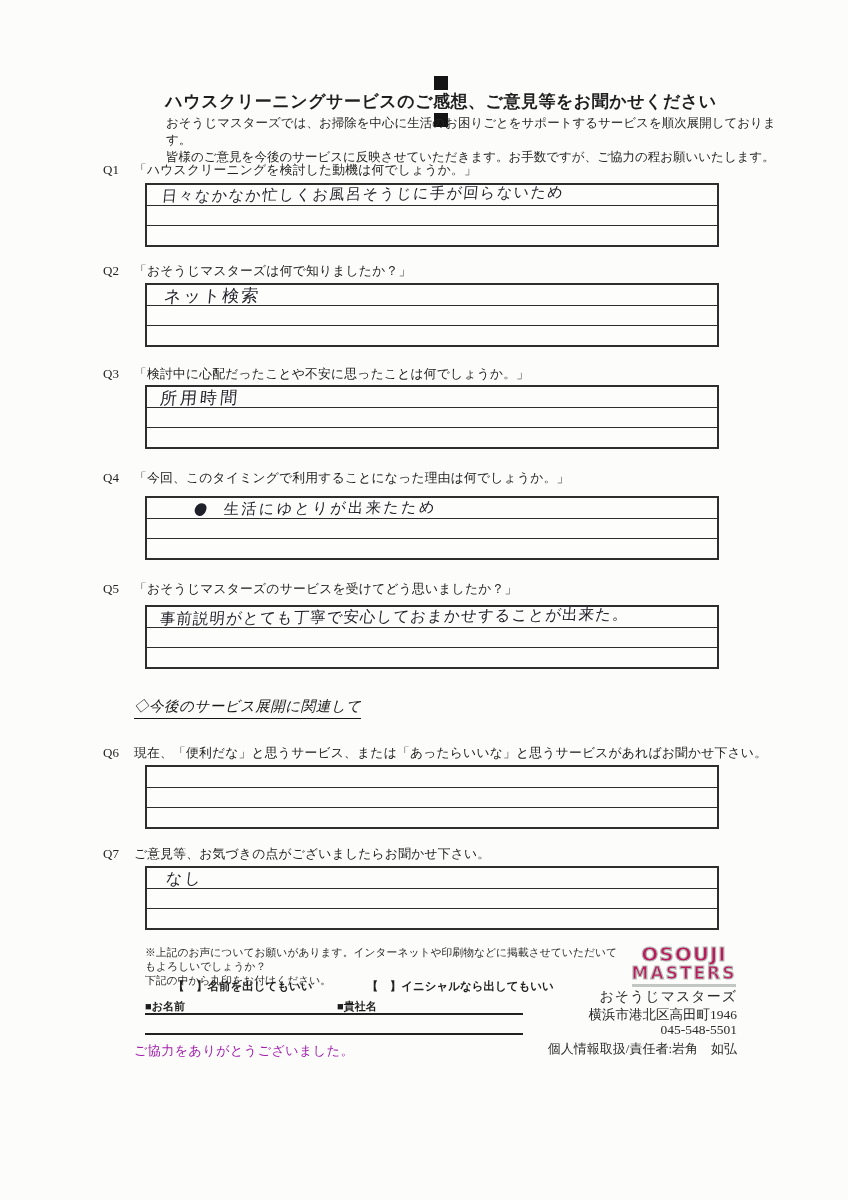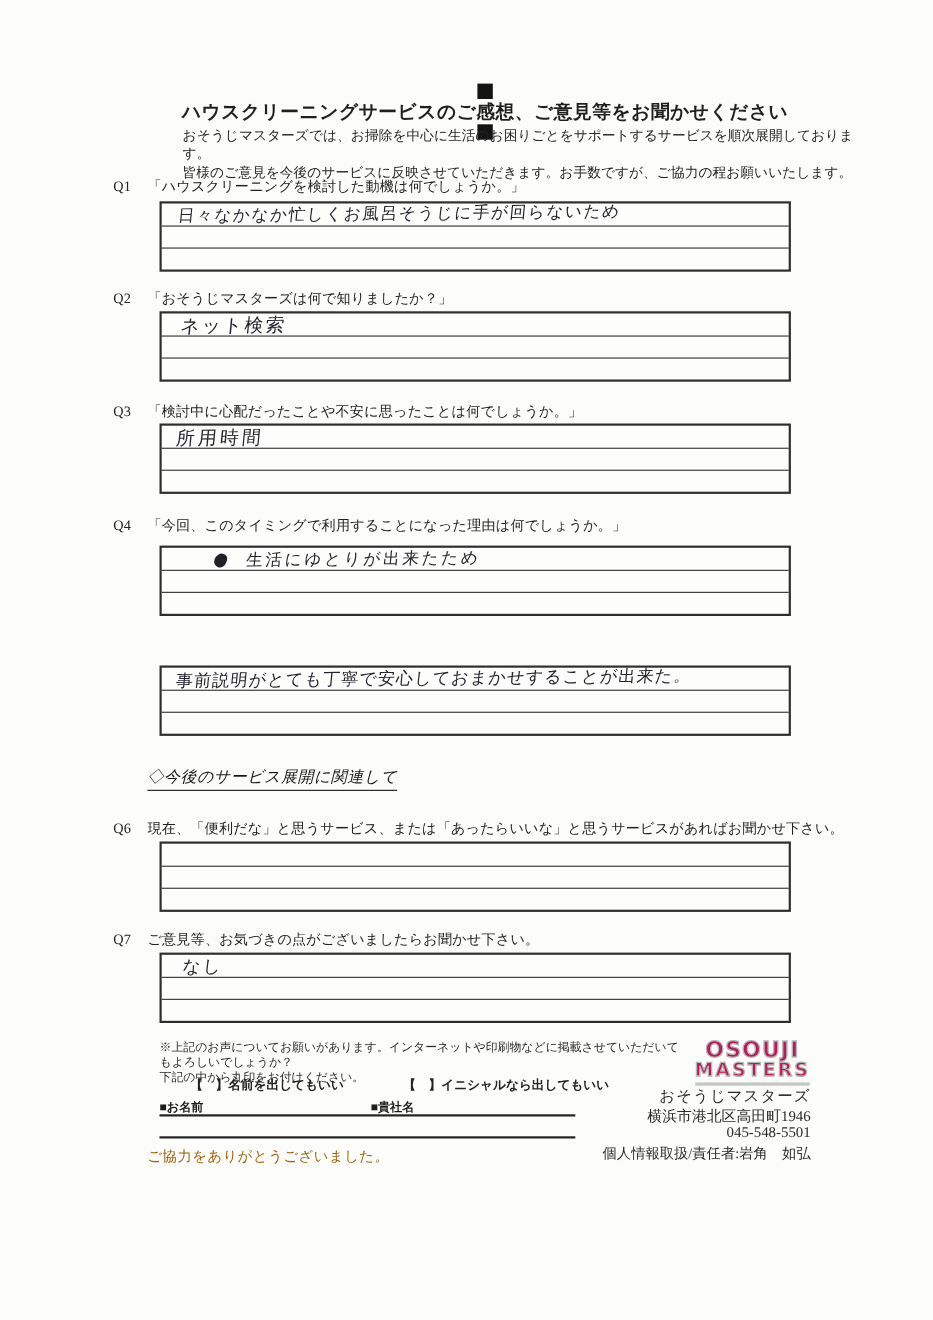--- a/index.html
+++ b/index.html
@@ -42,21 +42,21 @@
     font-style:italic; letter-spacing:0.5px; color:#161616;
     border-bottom:1.8px solid #161616; padding-bottom:2px;
   }
   
   .f-note { position:absolute; left:145px; width:480px; font-family:"Liberation Sans", sans-serif; font-size:10.8px; color:#2a2a2a; line-height:14px; }
   .f-opts { position:absolute; left:145px; top:979px; font-family:"Liberation Sans", sans-serif; font-size:11.5px; font-weight:600; color:#222; }
   .f-opts span { margin-right:26px;margin-left:28px; }
   .f-fields { position:absolute; left:145px; top:999px; width:378px; font-family:"Liberation Sans", sans-serif; font-size:11px; font-weight:bold; color:#1d1d1d; }
   .f-company-label { position:absolute; left:192px; top:0; }
   .f-rule { position:absolute; left:145px; width:378px; height:0; border-top:2px solid #222; }
-  .thanks { position:absolute; left:134px; top:1042px; font-size:13px; color:#a16207; letter-spacing:0.5px; }
+  .thanks { position:absolute; left:134px; top:1042px; font-size:13px; color:#a21caf; letter-spacing:0.5px; }
   
   .logo { position:absolute; left:622px; top:944px; width:124px; text-align:center; font-family:"DejaVu Sans", sans-serif; font-weight:800; color:#be185d; -webkit-text-stroke:1.2px #b2b8b3; line-height:1; }
   .logo-l1 { font-size:20px; letter-spacing:1px; }
   .logo-l2 { display:inline-block; font-size:17px; letter-spacing:2px; margin-top:1px; border-bottom:3px solid #c2c7c3; padding-bottom:2px; }
   .r-col { position:absolute; right:111px; text-align:right; font-size:13.5px; color:#2a2a2a; white-space:nowrap; }
   .r-name { top:988px; font-size:14px; letter-spacing:1px; }
   .r-addr { top:1006px; }
   .r-phone { top:1022px; }
   .r-priv { top:1040px; font-size:13px; }
 </style>
@@ -113,20 +113,23 @@
   </div>
   <div class="abox" style="top:496px">
     <div class="arow">
       <span class="ink-blot"></span>
       <span class="hand hand-q4">生活にゆとりが出来たため</span>
     </div>
     <div class="arow"></div>
     <div class="arow"></div>
   </div>
 
+  <div class="q" style="top:581px">
+    <span class="qid">Q5</span><span class="qtext">「おそうじマスターズのサービスを受けてどう思いましたか？」</span>
+  </div>
   <div class="abox" style="top:605px">
     <div class="arow">
       <span class="hand hand-q5">事前説明がとても丁寧で安心しておまかせすることが出来た。</span>
     </div>
     <div class="arow"></div>
     <div class="arow"></div>
   </div>
 
   <div class="section-h">◇今後のサービス展開に関連して</div>
 

